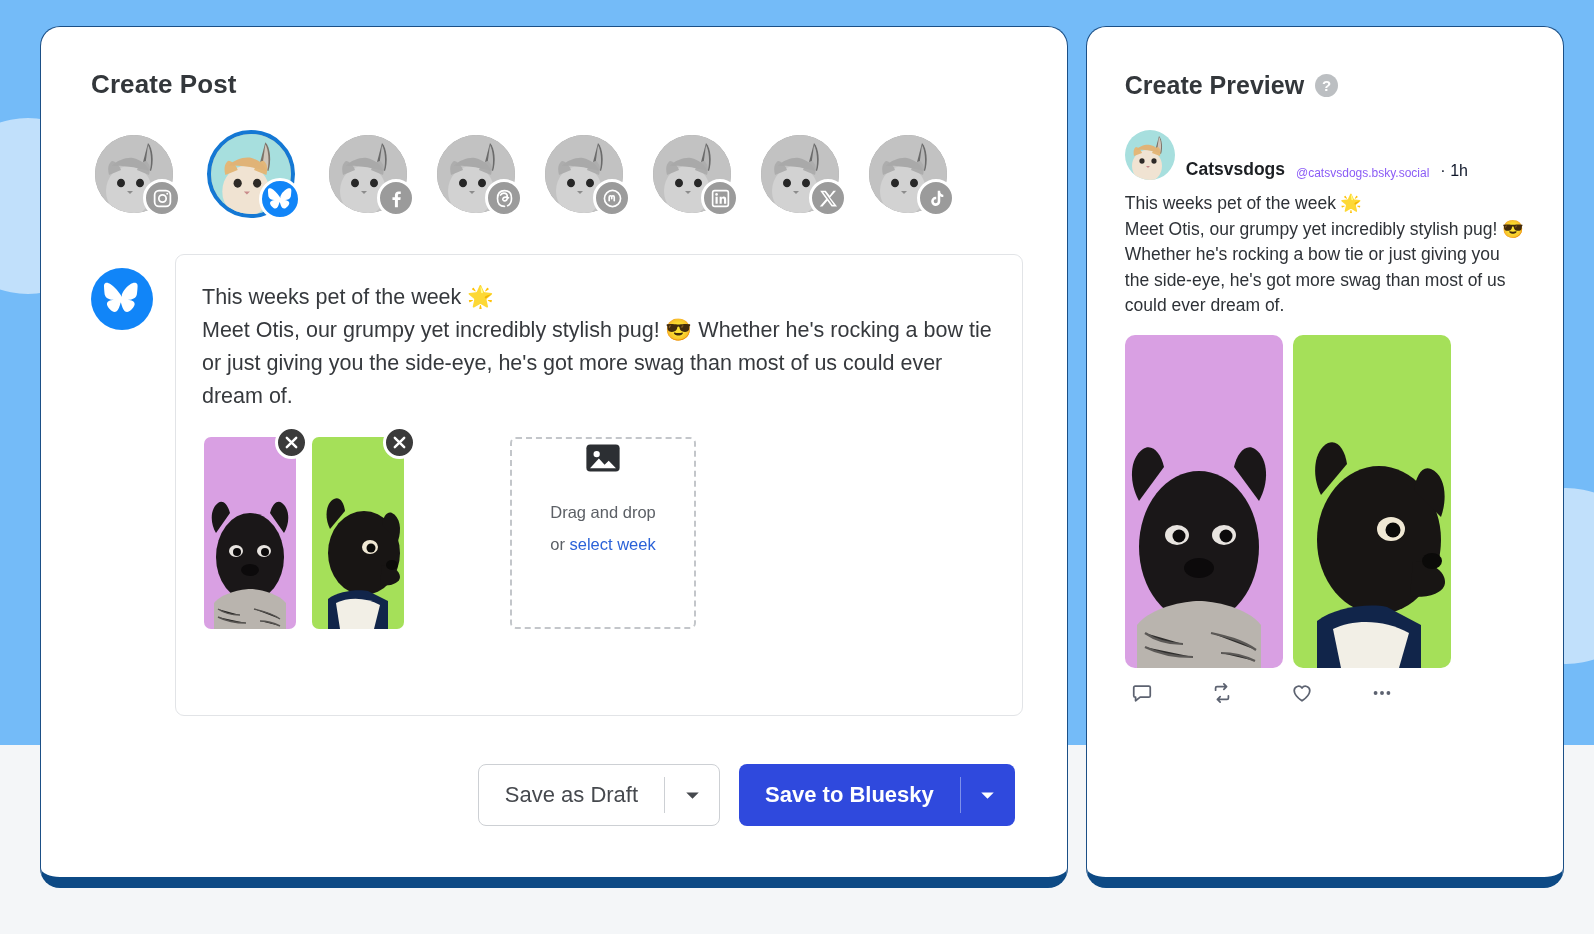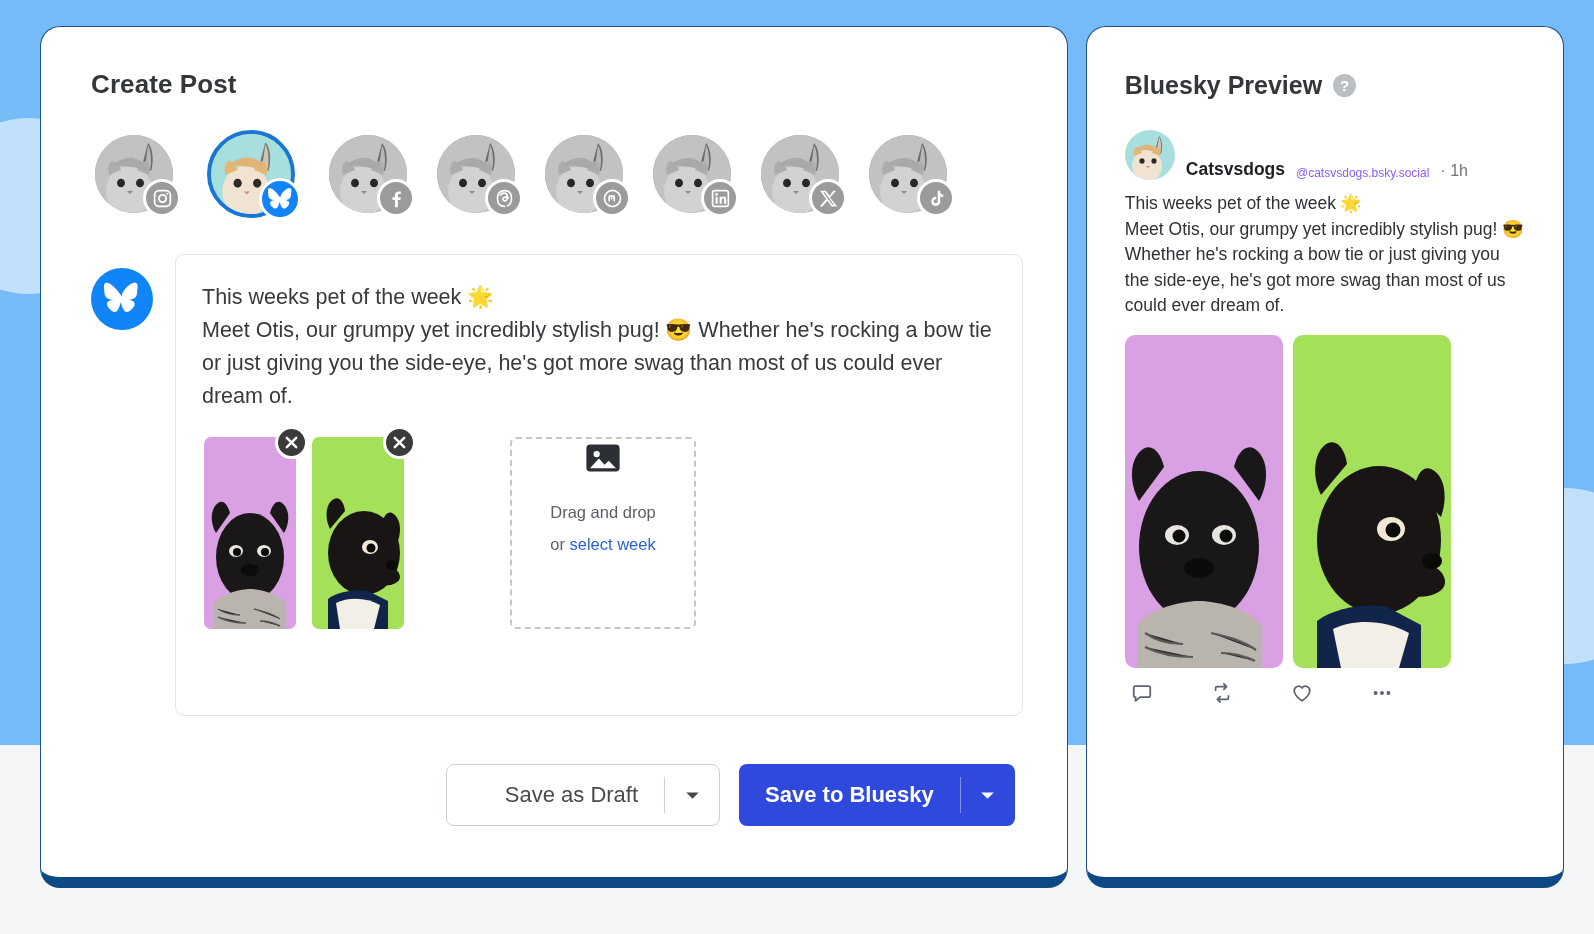--- a/index.html
+++ b/index.html
@@ -238,21 +238,20 @@
     display: flex;
     align-items: stretch;
     height: 62px;
     border-radius: 8px;
     overflow: hidden;
     cursor: pointer;
   }
   .split-btn.secondary {
     border: 1px solid #cdd0d4;
     background: #ffffff;
-    padding-left: 32px;
   }
   .split-btn.primary {
     background: #2f49dd;
   }
   .split-main {
     display: flex;
     align-items: center;
     padding: 0 26px;
     font-size: 22px;
   }
@@ -287,21 +286,21 @@
     font-size: 17.5px;
     font-weight: bold;
     color: #1c1f23;
   }
   .preview-handle {
     font-size: 12px;
     color: #8b5cf6;
   }
   .preview-time {
     font-size: 16px;
-    color: #737373;
+    color: #0f172a;
   }
   .preview-body {
     margin-top: 11px;
     font-size: 17.5px;
     line-height: 25.5px;
     color: #2e3237;
     white-space: pre-wrap;
   }
   .preview-media {
     display: flex;
@@ -644,21 +643,21 @@
             </svg>
         </div>
       </div>
     </div>
 
   </div>
 
   <div class="card card-preview">
 
     <div class="preview-title-row">
-      <div class="preview-title">Bluesky Preview</div>
+      <div class="preview-title">Create Preview</div>
       <div class="help-icon">?</div>
     </div>
 
     <div class="preview-post">
 
       <div class="preview-head">
         <div class="preview-avatar">
           <svg viewBox="0 0 50 50" aria-hidden="true">
             <rect width="50" height="50" fill="#a7dfde"></rect>
             <path d="M34 6c3 3 4 12 2 18l-6-3z" fill="#7d7368"></path>

